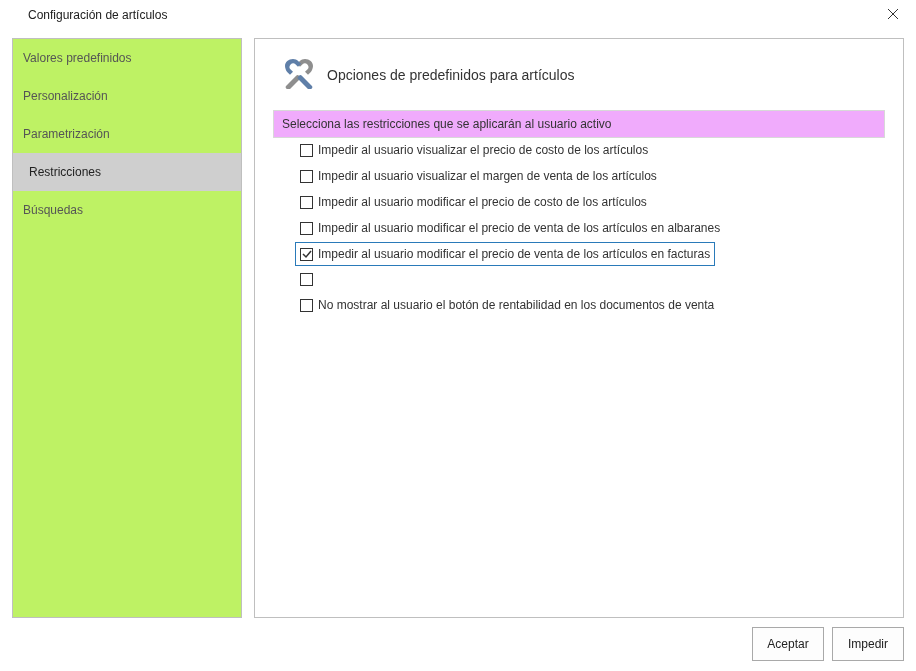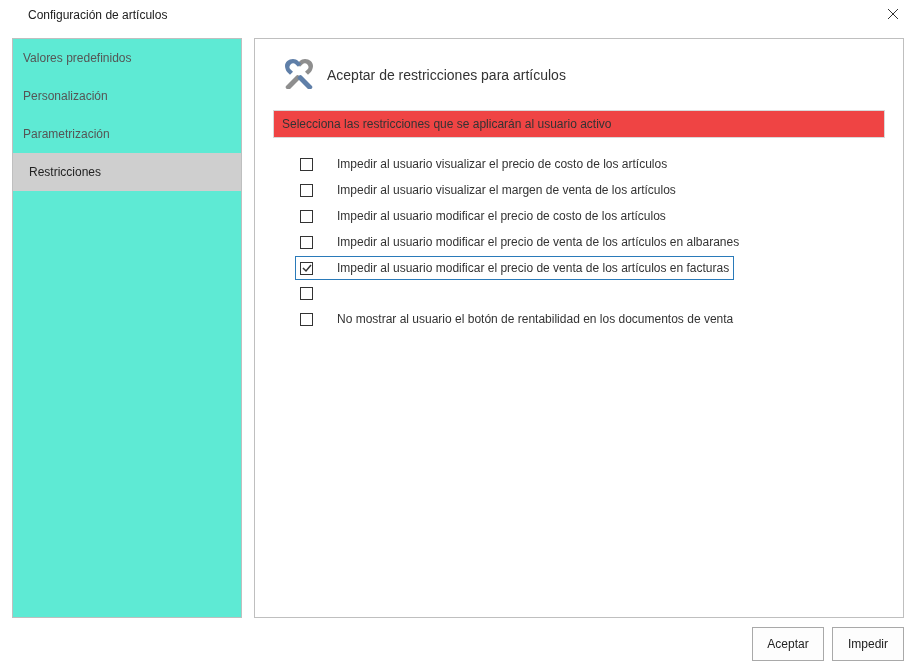--- a/index.html
+++ b/index.html
@@ -43,21 +43,21 @@
     }
     .content-area {
       display: flex;
       padding: 8px 12px 0 12px;
       gap: 12px;
       height: 588px;
     }
     .sidebar {
       width: 230px;
       border: 1px solid #bfbfbf;
-      background: #5eead4;
+      background: #bef264;
     }
     .sidebar-item {
       padding: 12px 10px;
       font-size: 12px;
       color: #555555;
       cursor: pointer;
     }
     .sidebar-item.selected {
       background: #cfcfcf;
       color: #222222;
@@ -78,34 +78,34 @@
     }
     .panel-header-title {
       font-size: 14px;
       color: #333333;
     }
     .tools-icon svg {
       width: 32px;
       height: 32px;
     }
     .subheader-bar {
-      background: #ef4444;
+      background: #f0abfc;
       border: 1px solid #d8d8d8;
       padding: 6px 8px;
       font-size: 12px;
       color: #333333;
-      margin-bottom: 14px;
+      margin-bottom: 0;
     }
     .restrictions-list {
       margin-left: 22px;
     }
     .check-row {
       display: flex;
       align-items: center;
-      gap: 24px;
+      gap: 5px;
       padding: 4px 4px;
       margin-bottom: 2px;
       border: 1px solid transparent;
       width: fit-content;
     }
     .check-row.highlighted {
       border: 1px solid #2a7ab9;
     }
     .chk {
       width: 13px;
@@ -166,37 +166,38 @@
     </span>
   </div>
 </div>
 
 <div class="content-area">
   <div class="sidebar">
     <div class="sidebar-item">Valores predefinidos</div>
     <div class="sidebar-item">Personalización</div>
     <div class="sidebar-item">Parametrización</div>
     <div class="sidebar-item selected">Restricciones</div>
+    <div class="sidebar-item">Búsquedas</div>
   </div>
 
   <div class="main-panel">
     <div class="panel-header">
       <span class="tools-icon">
         <svg viewBox="0 0 32 32">
           <g fill="#8e8e8e">
             <path d="M22 2c-2 0-4 0.8-5.4 2.2L14 6.8l3 3 2.6-2.6C21 5.8 23 6 24.4 7.4 25.8 8.8 26 10.8 24.6 12.2L22 14.8l3 3 2.6-2.6C29 13.8 30 11 30 9c0-4-3.5-7-8-7z"></path>
             <rect x="1" y="23" width="18" height="5" rx="2" transform="rotate(-45 10 25.5)"></rect>
           </g>
           <g fill="#5f7fa8">
             <path d="M10 2c2 0 4 0.8 5.4 2.2L18 6.8l-3 3-2.6-2.6C11 5.8 9 6 7.6 7.4 6.2 8.8 6 10.8 7.4 12.2L10 14.8l-3 3-2.6-2.6C3 13.8 2 11 2 9c0-4 3.5-7 8-7z"></path>
             <rect x="13" y="23" width="18" height="5" rx="2" transform="rotate(45 22 25.5)"></rect>
           </g>
         </svg>
       </span>
-      <span class="panel-header-title">Aceptar de restricciones para artículos</span>
+      <span class="panel-header-title">Opciones de predefinidos para artículos</span>
     </div>
 
     <div class="subheader-bar">Selecciona las restricciones que se aplicarán al usuario activo</div>
 
     <div class="restrictions-list">
       <div class="check-row">
         <div class="chk">
           
         </div>
         <span class="check-label">Impedir al usuario visualizar el precio de costo de los artículos</span>

